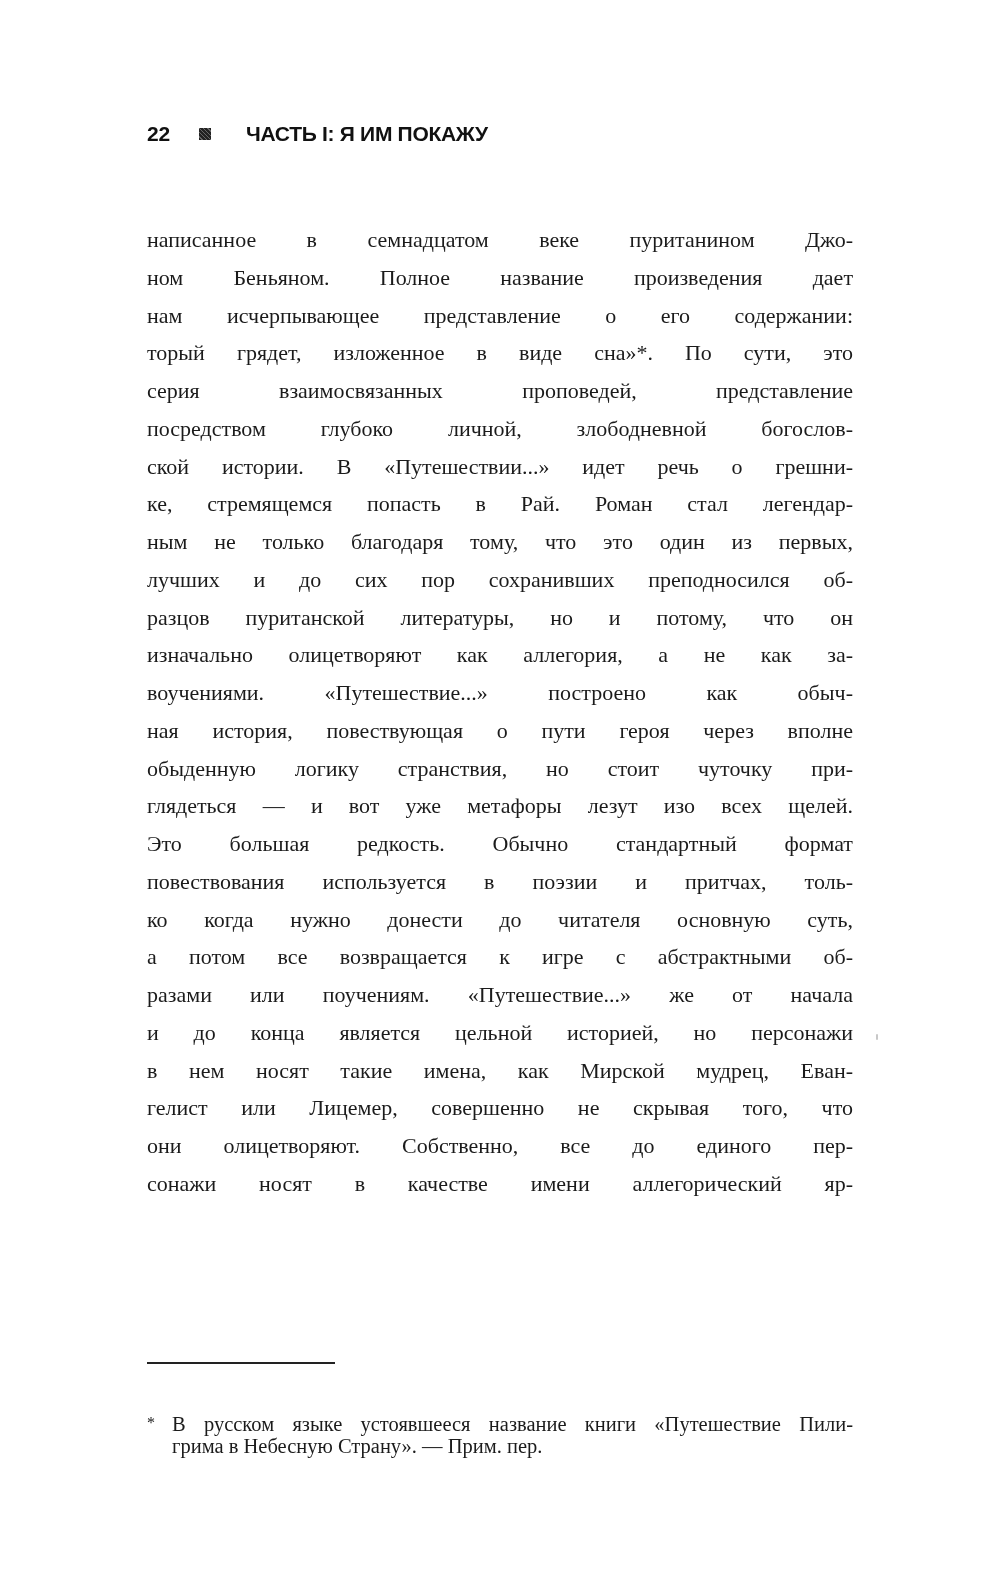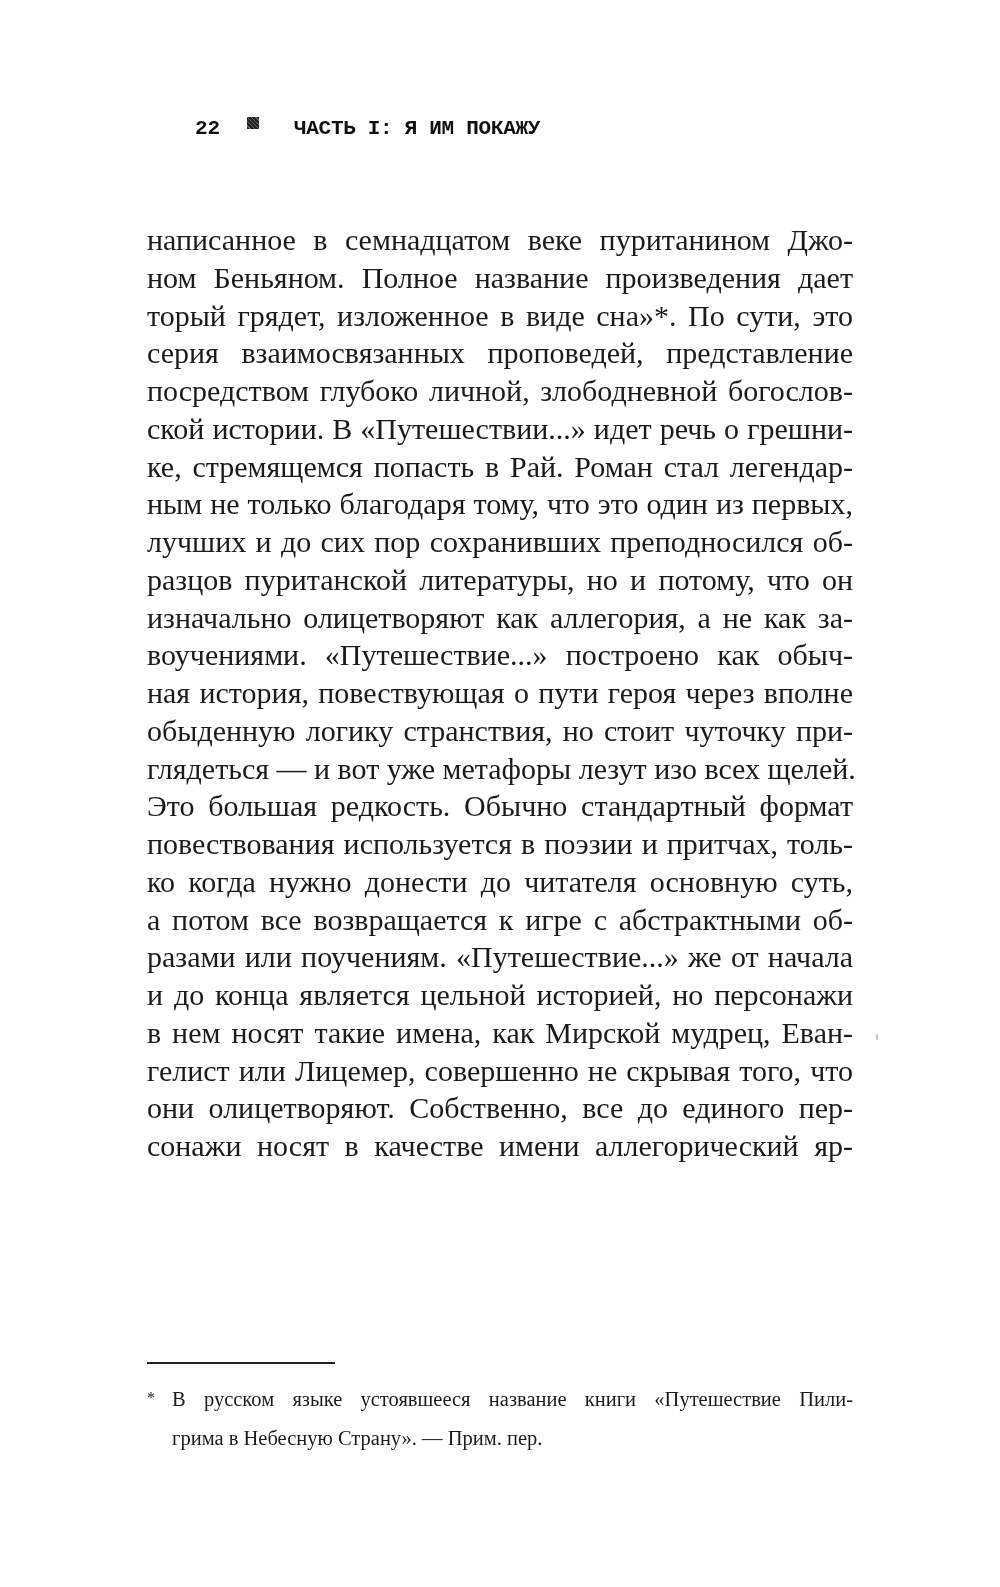--- a/index.html
+++ b/index.html
@@ -13,45 +13,44 @@
       position: relative;
       overflow: hidden;
       color: #1a1a1a;
     }
     .page-header {
       position: absolute;
       left: 147px;
       top: 117px;
       height: 34px;
       display: flex;
-      align-items: flex-start;
-      font-family: Liberation Mono, monospace;
+      align-items: center;
+      font-family: Liberation Sans, sans-serif;
       font-weight: bold;
       font-size: 21px;
       letter-spacing: -0.2px;
       color: #111;
-      margin-left: 48px;
     }
     .page-number { width: 52px; }
     .header-square {
       width: 12px;
       height: 12px;
       background: #3a3a3a;
       background-image: repeating-linear-gradient(45deg, #222 0 2px, #666 2px 3px);
       margin-right: 35px;
     }
     .chapter-title { letter-spacing: -0.3px; }
 
     .body-text {
       position: absolute;
       left: 147px;
       top: 221px;
       width: 706px;
       font-family: "Liberation Serif", "DejaVu Serif", serif;
-      font-size: 30px;
+      font-size: 22px;
       line-height: 37.75px;
       color: #1b1b1b;
     }
     .line {
       display: block;
       text-align: justify;
       text-align-last: justify;
       white-space: nowrap;
       height: 37.75px;
       overflow: visible;
@@ -62,25 +61,25 @@
       position: absolute;
       left: 147px;
       top: 1362px;
       width: 188px;
       height: 1.5px;
       background: #222;
     }
     .footnote {
       position: absolute;
       left: 147px;
-      top: 1378px;
+      top: 1412px;
       width: 706px;
       font-family: "Liberation Serif", "DejaVu Serif", serif;
       font-size: 20.5px;
-      line-height: 39px;
+      line-height: 22px;
       color: #1b1b1b;
     }
     .fn-line {
       display: block;
       white-space: nowrap;
       padding-left: 25px;
     }
     .fn-line.first {
       padding-left: 0;
       text-align: justify;
@@ -109,20 +108,21 @@
 
 <div class="page-header">
   <span class="page-number">22</span>
   <span class="header-square"></span>
   <span class="chapter-title">ЧАСТЬ I: Я ИМ ПОКАЖУ</span>
 </div>
 
 <div class="body-text">
   <span class="line">написанное в семнадцатом веке пуританином Джо-</span>
   <span class="line">ном Беньяном. Полное название произведения дает</span>
+  <span class="line">нам исчерпывающее представление о его содержании:</span>
   <span class="line">торый грядет, изложенное в виде сна»*. По сути, это</span>
   <span class="line">серия взаимосвязанных проповедей, представление</span>
   <span class="line">посредством глубоко личной, злободневной богослов-</span>
   <span class="line">ской истории. В «Путешествии...» идет речь о грешни-</span>
   <span class="line">ке, стремящемся попасть в Рай. Роман стал легендар-</span>
   <span class="line">ным не только благодаря тому, что это один из первых,</span>
   <span class="line">лучших и до сих пор сохранивших преподносился об-</span>
   <span class="line">разцов пуританской литературы, но и потому, что он</span>
   <span class="line">изначально олицетворяют как аллегория, а не как за-</span>
   <span class="line">воучениями. «Путешествие...» построено как обыч-</span>

